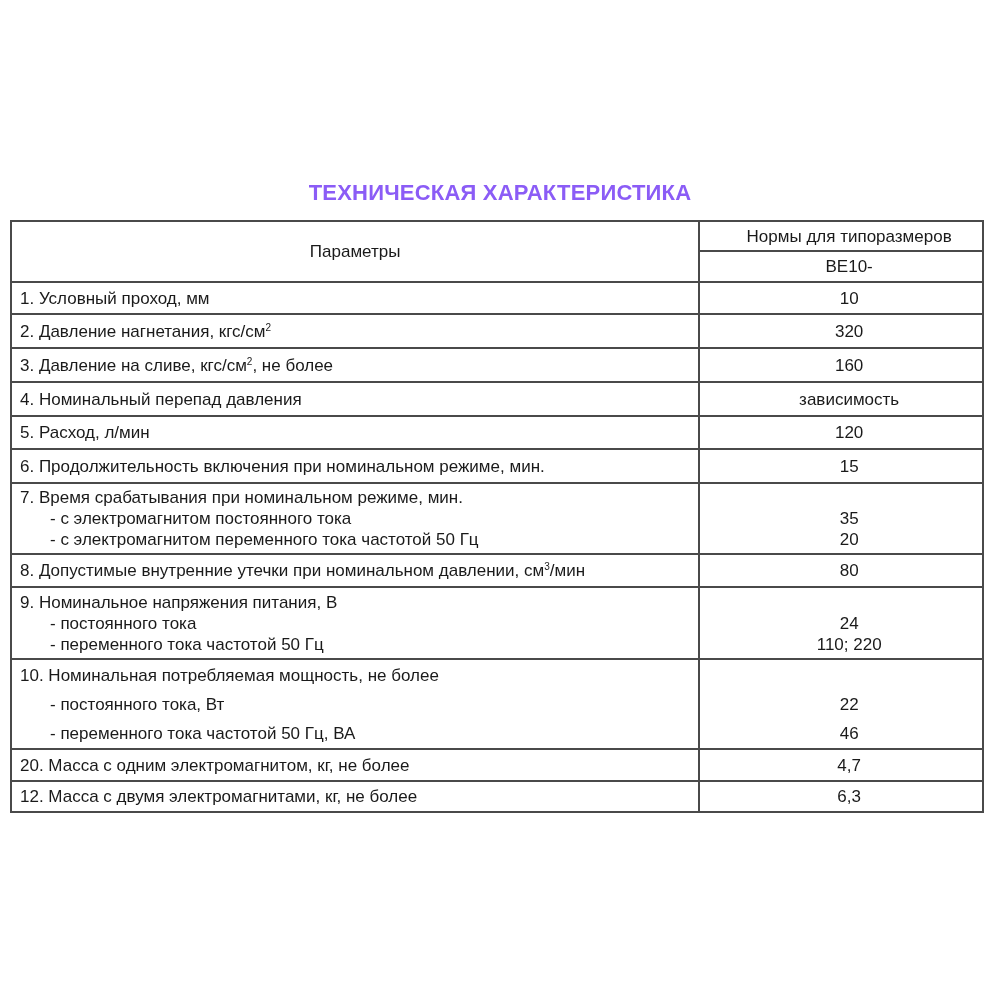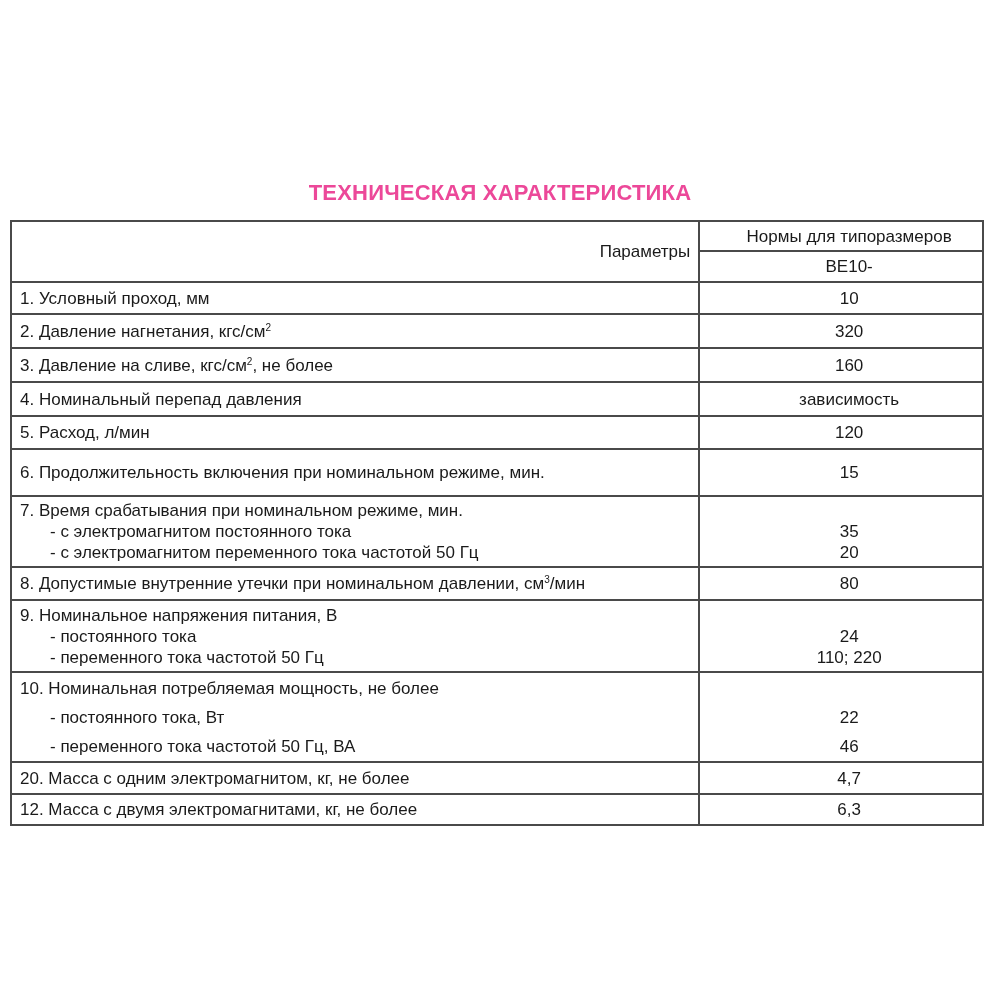--- a/index.html
+++ b/index.html
@@ -1,28 +1,28 @@
 <!DOCTYPE html>
 <html><head>
   <meta charset="utf-8">
   <style>
     html, body { margin: 0; padding: 0; background: #ffffff; }
     body { width: 1000px; height: 1000px; position: relative; overflow: hidden;
            font-family: "Liberation Sans", sans-serif; color: #1a1a1a; }
     .title { position: absolute; top: 180px; left: 0; width: 1000px; text-align: center;
-             font-weight: bold; font-size: 22px; letter-spacing: 0.2px; color: #ec4899; }
+             font-weight: bold; font-size: 22px; letter-spacing: 0.2px; color: #8b5cf6; }
     table { position: absolute; left: 10px; top: 220px; width: 974px; border-collapse: collapse;
             font-size: 17px; }
     td { border: 2px solid #4a4a4a; padding: 0 8px; vertical-align: middle; line-height: 21px; }
     td.val { text-align: center; width: 254px; padding-left: 24px; }
     td.param { width: 686px; }
     .sub { padding-left: 30px; display: block; }
     .line { display: block; }
     sup { font-size: 10px; line-height: 0; vertical-align: 6px; }
-    .hdr-param { text-align: right; }
+    .hdr-param { text-align: center; }
   </style>
 </head>
 <body>
 
 <div class="title">ТЕХНИЧЕСКАЯ ХАРАКТЕРИСТИКА</div>
 
 <table>
   <tbody>
       <tr style="height:30px">
     <td class="param hdr-param" rowspan="2">Параметры</td>
@@ -45,21 +45,21 @@
     <td class="val">160</td>
   </tr>
   <tr style="height:34px">
     <td class="param">4. Номинальный перепад давления</td>
     <td class="val">зависимость</td>
   </tr>
   <tr style="height:33px">
     <td class="param">5. Расход, л/мин</td>
     <td class="val">120</td>
   </tr>
-  <tr style="height:47px">
+  <tr style="height:34px">
     <td class="param">6. Продолжительность включения при номинальном режиме, мин.</td>
     <td class="val">15</td>
   </tr>
   <tr style="height:71px">
     <td class="param">
       <span class="line">7. Время срабатывания при номинальном режиме, мин.</span>
       <span class="line sub">- с электромагнитом постоянного тока</span>
       <span class="line sub">- с электромагнитом переменного тока частотой 50 Гц</span>
     </td>
     <td class="val">

